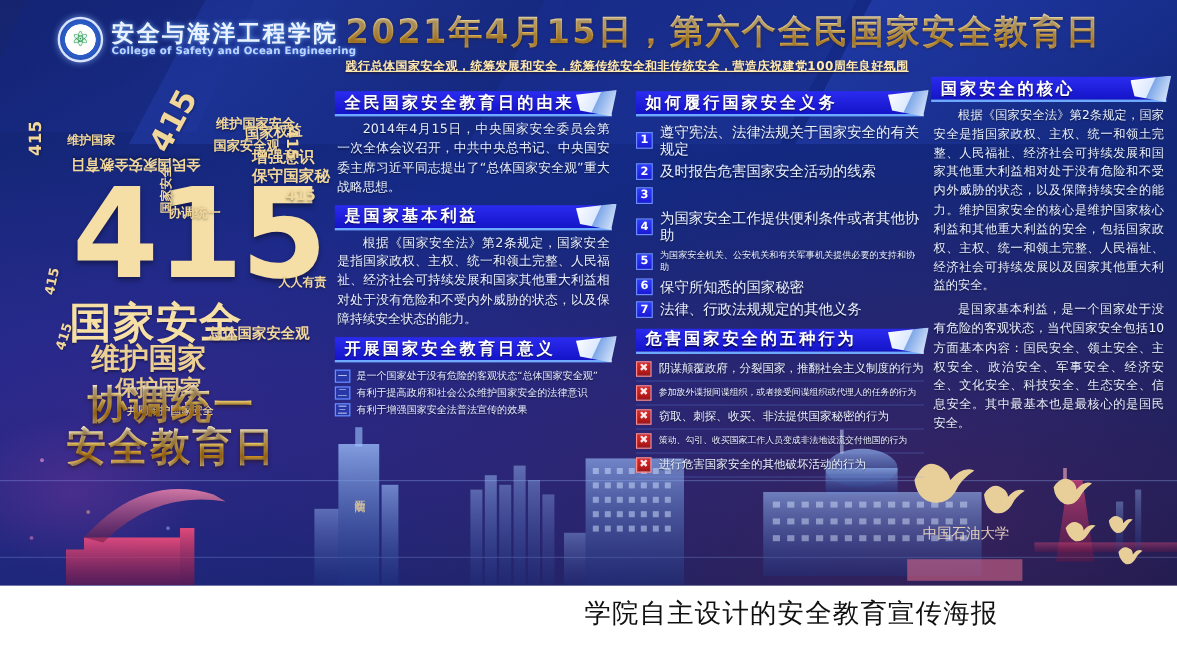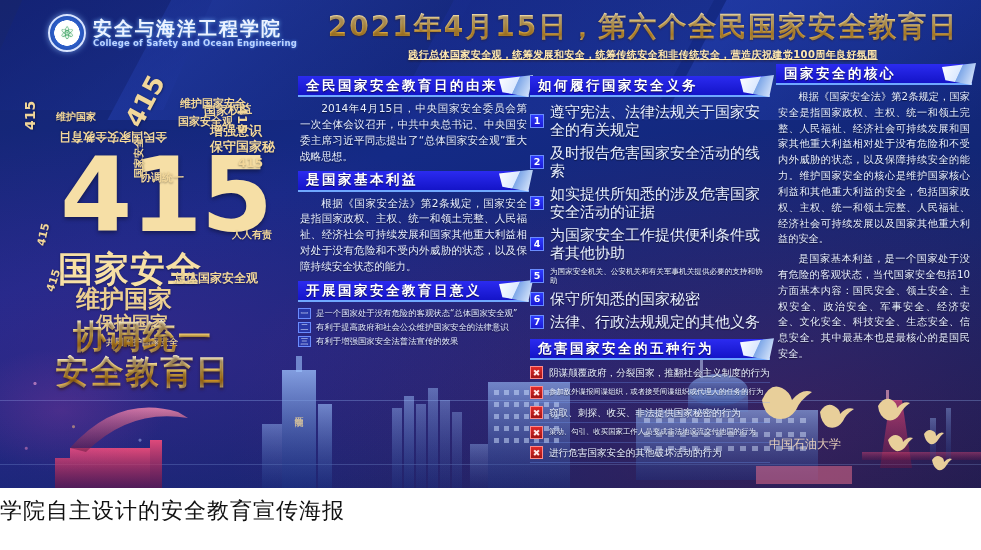--- a/index.html
+++ b/index.html
@@ -41,21 +41,21 @@
     box-shadow:0 0 6px rgba(140,190,255,.7); }
   #logo-mark .inner { font-size:17px; color:#1b8f4a; font-weight:bold; line-height:1;
      text-shadow:0 0 2px #8fd6a0; }
   #logo-text { display:flex; flex-direction:column; line-height:1.05; }
   #logo-cn { font-size:19px; font-weight:bold; color:#eaf2ff; letter-spacing:2px;
      text-shadow:0 0 4px rgba(120,180,255,.9), 1px 1px 0 #1a3a8a; }
   #logo-en { font-size:8.5px; font-weight:bold; color:#bcd4ff; letter-spacing:.2px;
      text-shadow:0 0 3px rgba(90,150,255,.9); }
 
   
-  #title-block { position:absolute; top:8px; left:308px; width:670px; text-align:center; z-index:6; }
+  #title-block { position:absolute; top:8px; left:288px; width:670px; text-align:left; z-index:6; }
   #main-title { font-size:28px; font-weight:bold; letter-spacing:2px;
     background:linear-gradient(180deg,#fff6d8 0%,#ffe08a 40%,#e8b03c 70%,#fff2c0 100%);
     -webkit-background-clip:text; background-clip:text; color:transparent;
     text-shadow:0 1px 2px rgba(60,30,0,.45); white-space:nowrap; }
   #sub-title { margin-top:2px; font-size:10px; font-weight:bold; letter-spacing:.4px;
     color:#ffe9b0; text-shadow:0 1px 2px rgba(40,20,0,.6); white-space:nowrap;text-decoration:underline; }
 
   
   #wordcloud { position:absolute; top:78px; left:14px; width:262px; height:215px; z-index:5; }
   .wc { position:absolute; color:#f2d79a; font-weight:bold; white-space:nowrap;
@@ -86,21 +86,21 @@
 
   
   #headline { position:absolute; left:28px; top:320px; width:230px; z-index:6; line-height:1.06; }
   #headline div { font-size:33px; font-weight:bold; letter-spacing:2px; text-align:center;
     background:linear-gradient(180deg,#fff8dc 0%,#ffd96b 45%,#d99a22 72%,#ffeeb5 100%);
     -webkit-background-clip:text; background-clip:text; color:transparent;
     text-shadow:0 2px 3px rgba(50,20,0,.55); }
 
   
   .col { position:absolute; z-index:6; }
-  #col1 { left:298px; top:76px; width:231px; }
+  #col1 { left:279px; top:76px; width:231px; }
   #col2 { left:530px; top:76px; width:240px; }
   #col3 { left:776px; top:64px; width:196px; }
 
   .panel { margin-bottom:6px; }
   .panel-head { position:relative; height:21px; display:flex; align-items:center;
     padding:0 8px; background:linear-gradient(180deg,#2b2bf0 0%,#1414c8 100%);
     border-bottom:2px solid #6fa8ff; }
   .panel-head .ht { font-size:13.5px; font-weight:bold; color:#ffffff; letter-spacing:2.5px;
     text-shadow:0 1px 1px rgba(0,0,0,.6); white-space:nowrap; }
   .ribbon { position:absolute; right:-4px; top:-1px; width:34px; height:22px;
@@ -110,21 +110,21 @@
 
   .para { color:#e9f0ff; font-size:10.6px; line-height:1.5; text-indent:2em;
     padding:4px 2px 0 2px; text-align:justify; text-shadow:0 1px 1px rgba(0,0,0,.5); }
   #col3 .para { font-size:10.2px; line-height:1.55; }
 
   .numlist { padding-top:3px; }
   .numrow { display:flex; align-items:center; gap:6px; padding:2.5px 0; }
   .numbox { flex:none; width:14px; height:14px; display:flex; align-items:center; justify-content:center;
     font-size:9.5px; font-weight:bold; color:#ffffff;
     background:linear-gradient(180deg,#2f3cff,#1a1ad4); border:1px solid #6a8cff; }
-  .numtxt { font-size:15px; color:#eaf1ff; line-height:1.2; text-shadow:0 1px 1px rgba(0,0,0,.5); }
+  .numtxt { font-size:12px; color:#eaf1ff; line-height:1.2; text-shadow:0 1px 1px rgba(0,0,0,.5); }
   .numtxt.small { font-size:7.6px; }
 
   .xlist { padding-top:3px; }
   .xrow { display:flex; align-items:center; gap:6px; padding:3px 0;
     border-bottom:1px solid rgba(120,160,255,.28); }
   .xbox { flex:none; width:13px; height:13px; display:flex; align-items:center; justify-content:center;
     font-size:9px; font-weight:bold; color:#ffe9e9;
     background:linear-gradient(180deg,#e02a2a,#a01414); border:1px solid #ff8a8a; }
   .xtxt { font-size:9.6px; color:#eaf1ff; line-height:1.2; text-shadow:0 1px 1px rgba(0,0,0,.5); }
   .xtxt.small { font-size:7.4px; }
@@ -140,21 +140,21 @@
   #scenery { position:absolute; left:0; bottom:0; width:981px; height:140px; z-index:3; }
   #sparkle { position:absolute; left:0; bottom:10px; width:175px; height:135px; z-index:4;
     background:
       radial-gradient(circle at 20% 30%, rgba(255,170,220,.55) 0 1.2px, transparent 2px),
       radial-gradient(circle at 42% 62%, rgba(255,200,120,.5) 0 1px, transparent 2px),
       radial-gradient(circle at 66% 22%, rgba(200,160,255,.5) 0 1.2px, transparent 2px),
       radial-gradient(circle at 15% 78%, rgba(255,150,200,.45) 0 1px, transparent 2px),
       radial-gradient(circle at 80% 72%, rgba(180,200,255,.45) 0 1px, transparent 2px),
       radial-gradient(ellipse at 35% 50%, rgba(150,60,160,.30), rgba(20,30,110,0) 65%);
   }
-  #caption { position:absolute; left:0; top:496px; width:832px; text-align:left;
+  #caption { position:absolute; left:0; top:496px; width:832px; text-align:right;
     font-size:22px; color:#101010; letter-spacing:1px; }
 </style>
 </head>
 <body>
 
 <div id="poster">
 
   <div class="facet f1"></div>
   <div class="facet f2"></div>
   <div class="facet f3"></div>
@@ -256,21 +256,20 @@
         <div class="numrow">
           <span class="numbox">1</span>
           <span class="numtxt">遵守宪法、法律法规关于国家安全的有关规定</span>
         </div>
         <div class="numrow">
           <span class="numbox">2</span>
           <span class="numtxt">及时报告危害国家安全活动的线索</span>
         </div>
         <div class="numrow">
           <span class="numbox">3</span>
-          <span class="numtxt">如实提供所知悉的涉及危害国家安全活动的证据</span>
         </div>
         <div class="numrow">
           <span class="numbox">4</span>
           <span class="numtxt">为国家安全工作提供便利条件或者其他协助</span>
         </div>
         <div class="numrow">
           <span class="numbox">5</span>
           <span class="numtxt small">为国家安全机关、公安机关和有关军事机关提供必要的支持和协助</span>
         </div>
         <div class="numrow">

